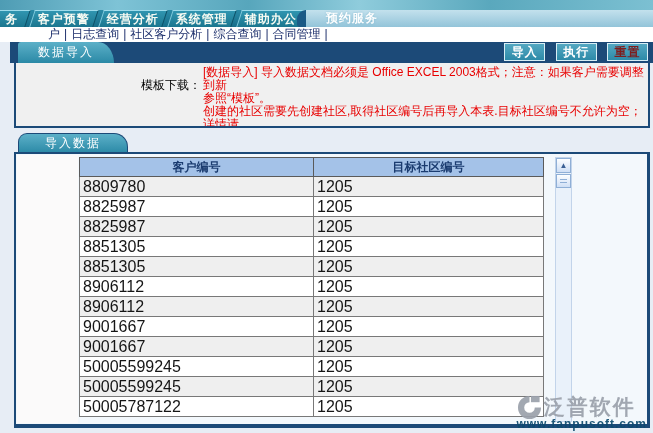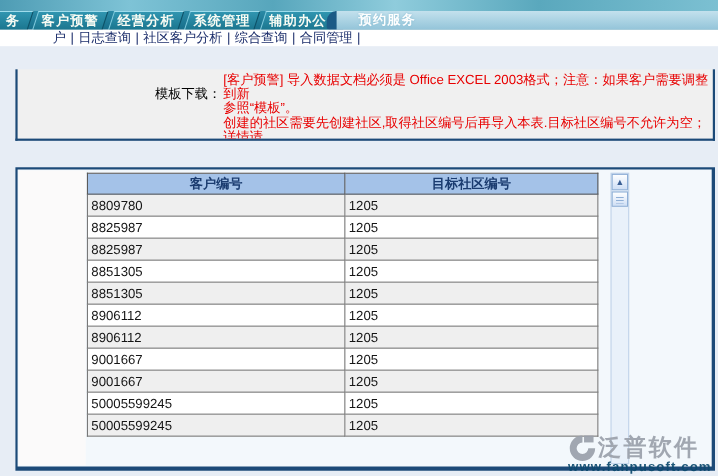--- a/index.html
+++ b/index.html
@@ -58,21 +58,21 @@
 
   
   .tablepanel { position:absolute; left:14px; top:152px; width:636px; height:276px;
     background:#f3f8fc; border:2px solid #1c4a78; border-bottom-width:4px; border-right-width:3px;
     overflow:hidden; }
   .leftcol { position:absolute; left:1px; top:1px; width:61px; height:268px; background:#fbfafa; }
   table.grid { position:absolute; left:63px; top:3px; width:464px; border-collapse:collapse;
     table-layout:fixed; background:#ffffff;padding-left:27px; }
   table.grid th { height:19px; background:#a4c2e8; color:#1b3c70; font-weight:bold; font-size:12px;
     border:1px solid #5a5a5a; text-align:center; }
-  table.grid td { height:20px; font-size:12px; color:#151515; border:1px solid #787878;
+  table.grid td { height:20px; font-size:16px; color:#151515; border:1px solid #787878;
     padding:0 0 0 3px; text-align:left; white-space:nowrap; overflow:hidden;margin-top:32px; }
   table.grid tr.odd td { background:#efefef; }
   table.grid tr.even td { background:#ffffff; }
   .col-a { width:234px; } .col-b { width:230px; }
 
   
   .sbar { position:absolute; left:539px; top:3px; width:17px; height:265px;
     background:#e9f1fa; border:1px solid #c2d4ea; }
   .sb-up { height:15px; background:linear-gradient(180deg,#fdfeff,#cfdff5);
     border:1px solid #8fafd6; text-align:center; font-size:8px; line-height:14px; color:#3a5f94; cursor:pointer; }
@@ -114,31 +114,40 @@
   </div>
   <div class="bandcap"></div>
   <div class="activeband">
     <span>预约服务</span>
   </div>
 
   <div class="menurow">
     <span class="mi">户</span><span class="sep">|</span><span class="mi">日志查询</span><span class="sep">|</span><span class="mi">社区客户分析</span><span class="sep">|</span><span class="mi">综合查询</span><span class="sep">|</span><span class="mi">合同管理</span><span class="sep">|</span>
   </div>
 
+  <div class="navybar">
+    <div class="paneltab">数据导入</div>
+    <div class="btns">
+      <button>导入</button>
+      <button>执行</button>
+      <button class="reset">重置</button>
+    </div>
+  </div>
 
   <div class="formpanel">
     <div class="notice">
       <span class="tlabel">模板下载：</span>
-      <div><span class="dlink">[客户预警]</span><span> 导入数据文档必须是 Office EXCEL 2003格式；注意：如果客户需要调整到新</span></div>
+      <div><span class="dlink">[数据导入]</span><span> 导入数据文档必须是 Office EXCEL 2003格式；注意：如果客户需要调整到新</span></div>
       <div>参照“模板”。</div>
       <div>创建的社区需要先创建社区,取得社区编号后再导入本表.目标社区编号不允许为空；详情请</div>
     </div>
 
   </div>
 
+  <div class="tab2">导入数据</div>
 
   <div class="tablepanel">
     <div class="leftcol"></div>
     <table class="grid">
       <colgroup>
           <col class="col-a">
           <col class="col-b">
         </colgroup>
       <thead>
         <tr>
@@ -184,20 +193,24 @@
             <td>1205</td>
           </tr>
         <tr class="even">
             <td>50005599245</td>
             <td>1205</td>
           </tr>
         <tr class="odd">
             <td>50005599245</td>
             <td>1205</td>
           </tr>
+        <tr class="even">
+            <td>50005787122</td>
+            <td>1205</td>
+          </tr>
       </tbody>
     </table>
     <div class="sbar">
       <div class="sb-up">
         <span>▲</span>
       </div>
       <div class="sb-thumb"></div>
     </div>
   </div>
 

